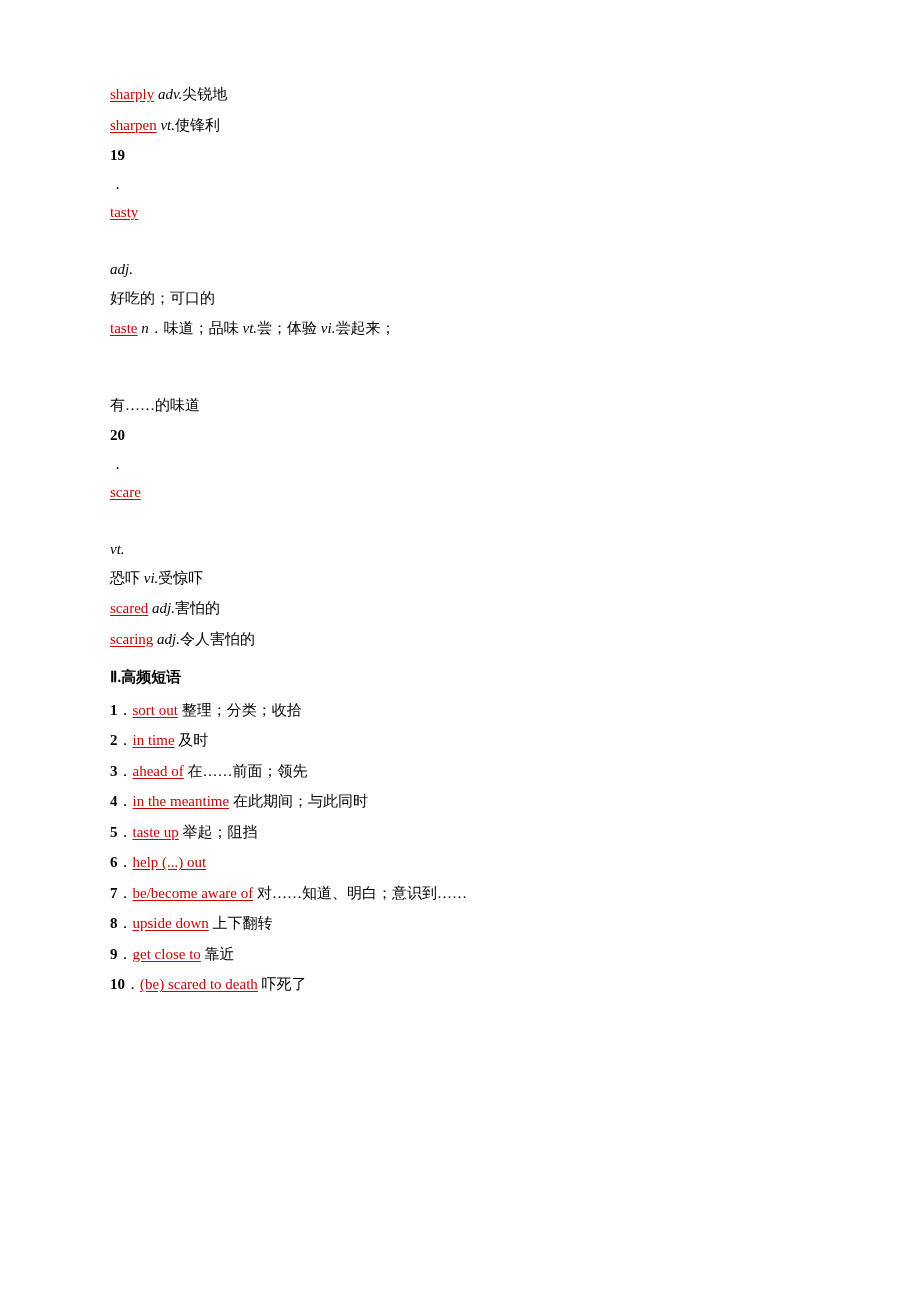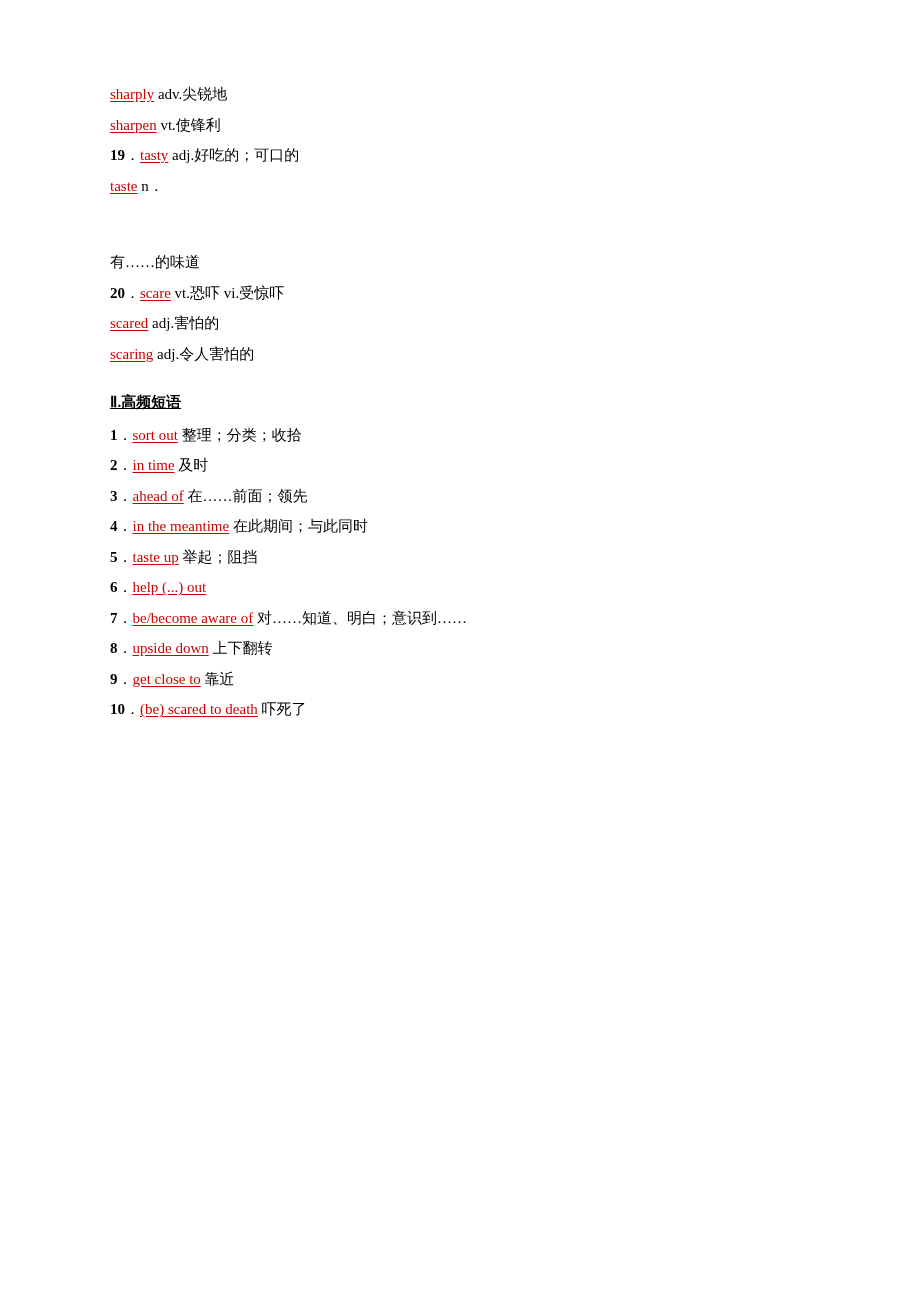--- a/index.html
+++ b/index.html
@@ -24,37 +24,38 @@
       flex-wrap: wrap;
       align-items: baseline;
       margin-bottom: 2px;
     }
 
     .entry-numbered {
       display: flex;
       flex-wrap: wrap;
       align-items: baseline;
       margin-bottom: 2px;
+      flex-direction: column;
     }
 
     .underline-red {
       color: #cc0000;
       text-decoration: underline;
       text-underline-offset: 2px;
       text-align: center;
     }
 
     .italic {
+      font-style: italic;
     }
 
     .section-title {
       font-weight: bold;
-      margin-top: 20px;
+      margin-top: 10px;
       margin-bottom: 4px;
-      text-decoration: underline;
     }
 
     .phrase-entry {
       display: flex;
       flex-wrap: wrap;
       align-items: baseline;
       margin-bottom: 2px;
     }
 
     .bold {
@@ -77,21 +78,21 @@
 <div class="entry">
   <span class="underline-red">sharpen</span>&nbsp;<span class="italic">vt.</span><span>使锋利</span>
 </div>
 
 <div class="entry-numbered">
   <span class="bold">19</span><span>．</span>
   <span class="underline-red">tasty</span>&nbsp;<span class="italic">adj.</span><span>好吃的；可口的</span>
 </div>
 
 <div class="entry">
-  <span class="underline-red">taste</span>&nbsp;<span class="italic">n</span><span>．</span>
+  <span class="underline-red">taste</span>&nbsp;<span class="italic">n</span><span>．</span><span>味道；品味 <span class="italic">vt.</span>尝；体验 <span class="italic">vi.</span>尝起来；</span>
 </div>
 <div class="wrap-line">
   <span>有……的味道</span>
 </div>
 
 <div class="entry-numbered">
   <span class="bold">20</span><span>．</span>
   <span class="underline-red">scare</span>&nbsp;<span class="italic">vt.</span><span>恐吓 <span class="italic">vi.</span>受惊吓</span>
 </div>
 

